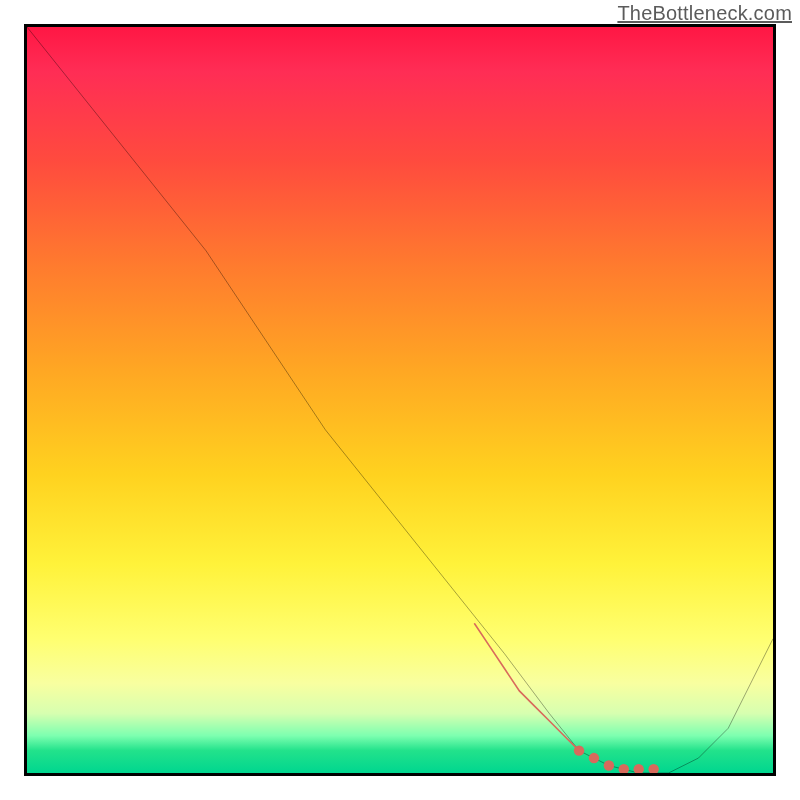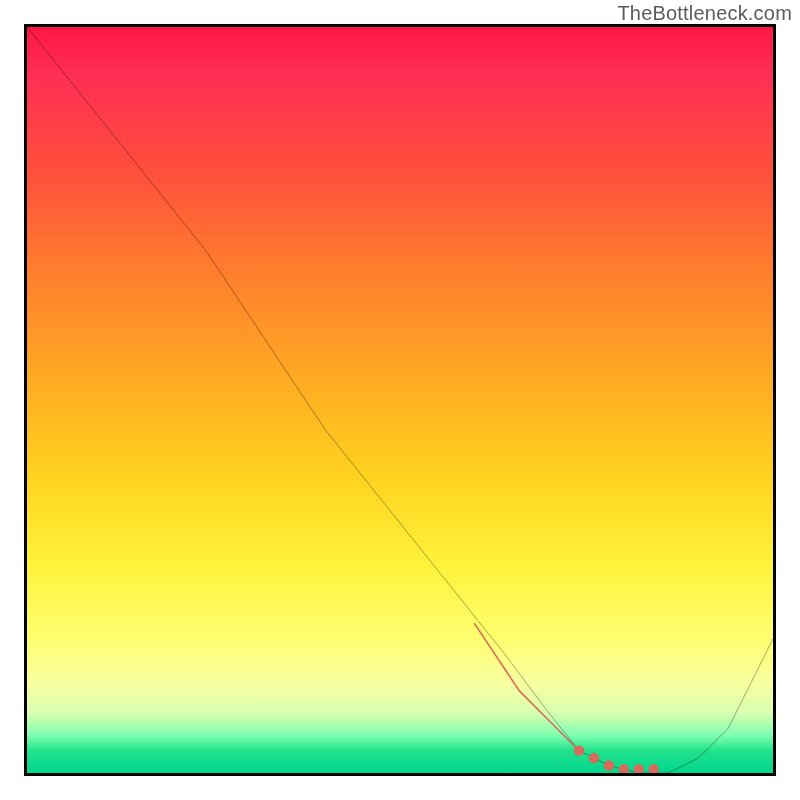--- a/index.html
+++ b/index.html
@@ -56,20 +56,21 @@
   }
   .watermark {
     position: absolute;
     top: 2px;
     right: 8px;
     color: #5b5b5b;
     font-size: 20px;
     letter-spacing: 0.2px;
     user-select: none;
     pointer-events: none;
+    text-decoration: underline;
   }
 </style>
 </head>
 <body>
 
 <div class="frame">
 
   <div class="watermark">TheBottleneck.com</div>
 
   <div class="plot-outer">

